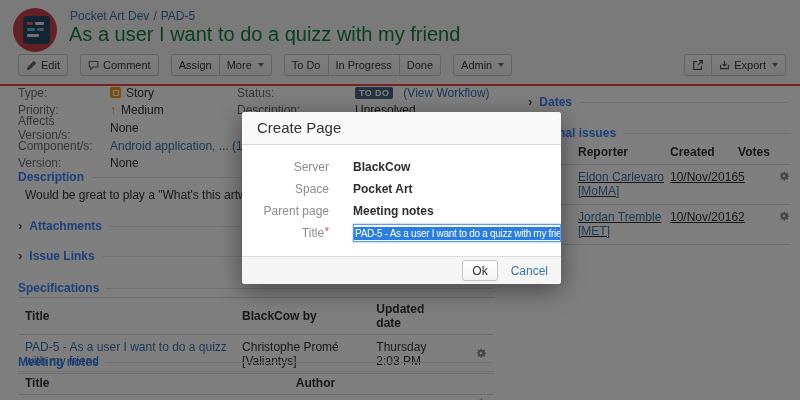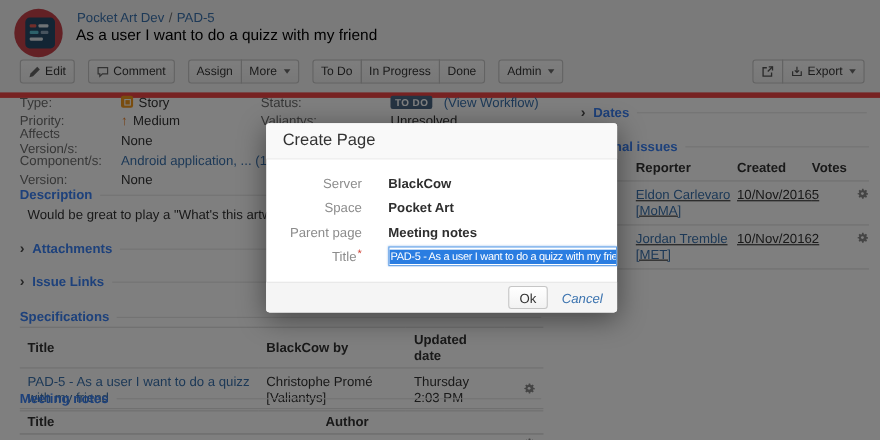--- a/index.html
+++ b/index.html
@@ -1,32 +1,32 @@
 <!DOCTYPE html>
 <html><head>
 <meta charset="utf-8">
 <style>
   html,body{margin:0;padding:0;background:#ffffff;}
   .screen{position:relative;width:800px;height:400px;overflow:hidden;background:#fff;
           font-family:"Liberation Sans",sans-serif;font-size:12px;color:#333;}
 
   
-  .page-header{position:absolute;left:0;top:0;width:800px;height:84px;background:#f4f4f4;border-bottom:5px solid #ef4444;}
+  .page-header{position:absolute;left:0;top:0;width:800px;height:84px;background:#f4f4f4;border-bottom:2px solid #ef4444;}
   .avatar{position:absolute;left:13px;top:8px;width:44px;height:44px;border-radius:50%;background:#c7424b;}
   .avatar .card{position:absolute;left:10px;top:8px;width:27px;height:28px;border-radius:4px;background:#264a69;}
   .avatar .bar{position:absolute;height:3px;border-radius:1px;}
   .b1a{left:4px;top:6px;width:6px;background:#e25c55;}
   .b1b{left:12px;top:6px;width:9px;background:#dfe6ec;}
   .b2a{left:4px;top:12px;width:8px;background:#5bc2d4;}
   .b2b{left:14px;top:12px;width:7px;background:#8fa7bc;}
   .b3a{left:4px;top:18px;width:12px;background:#dfe6ec;}
   .breadcrumb{position:absolute;left:70px;top:9px;font-size:12px;color:#6e6e6e;}
   .breadcrumb a{color:#3b73af;text-decoration:none;cursor:pointer;}
   .breadcrumb .sep{padding:0 4px;color:#707070;}
-  .issue-title{position:absolute;left:69px;top:23px;font-size:14px;font-weight:normal;color:#000000;margin:0;}
+  .issue-title{position:absolute;left:69px;top:23px;font-size:20px;font-weight:normal;color:#15803d;margin:0;}
 
   
   .toolbar{position:absolute;left:18px;top:53px;right:14px;height:24px;display:flex;align-items:center;}
   .btn{display:inline-flex;align-items:center;gap:4px;height:22px;padding:0 7px;
        background:linear-gradient(#fcfcfc,#f0f0f0);border:1px solid #c6c6c6;border-radius:3px;
        color:#363636;font-size:11px;white-space:nowrap;cursor:pointer;box-sizing:border-box;}
   .group{display:inline-flex;}
   .group .btn{border-radius:0;margin-left:-1px;}
   .group .btn:first-child{border-radius:3px 0 0 3px;margin-left:0;}
   .group .btn:last-child{border-radius:0 3px 3px 0;}
@@ -94,21 +94,21 @@
   .dlabel{width:87px;padding-right:24px;text-align:right;color:#8c8c8c;flex:none;}
   .dvalue{font-weight:bold;color:#2e2e2e;}
   .req{color:#d04437;font-size:10px;vertical-align:top;margin-left:1px;}
   .title-input{width:213px;height:16px;border:1px solid #5b9ce6;box-shadow:0 0 2px rgba(70,140,220,.7);
                background:#fff;display:flex;align-items:center;overflow:hidden;cursor:text;}
   .title-input .sel{background:#2a7de1;color:#fff;font-size:10px;letter-spacing:-0.3px;white-space:nowrap;padding:1px 1px;}
   .dlg-foot{position:absolute;left:0;right:0;bottom:0;height:27px;background:#f5f5f5;border-top:1px solid #ddd;
             border-radius:0 0 3px 3px;display:flex;align-items:center;justify-content:flex-end;gap:13px;padding-right:13px;}
   .ok-btn{height:21px;padding:0 9px;background:linear-gradient(#fff,#f2f2f2);border:1px solid #c6c6c6;border-radius:3px;
           font-size:12px;color:#333;font-family:"Liberation Sans",sans-serif;cursor:pointer;}
-  .cancel-link{color:#3b73af;font-size:12px;text-decoration:none;cursor:pointer;font-style:italic;}
+  .cancel-link{color:#3b73af;font-size:12px;text-decoration:none;cursor:pointer;}
 </style>
 </head>
 <body>
 
 <div class="screen">
 
   <div class="page-header">
     <div class="avatar">
       <div class="card">
         <span class="bar b1a"></span>
@@ -226,21 +226,21 @@
 
   <div class="fields-right">
     <div class="frow">
       <span class="flabel2">Status:</span>
       <span class="fvalue">
         <span class="lozenge">TO DO</span>
         <a class="lnk">(View Workflow)</a>
       </span>
     </div>
     <div class="frow">
-      <span class="flabel2">Valiantys:</span>
+      <span class="flabel2">Description:</span>
       <span class="fvalue">Unresolved</span>
     </div>
   </div>
 
   <div class="sechead sec-dates">
     <span class="chev"></span>
     <span>Dates</span>
     <span class="line"></span>
   </div>
 

